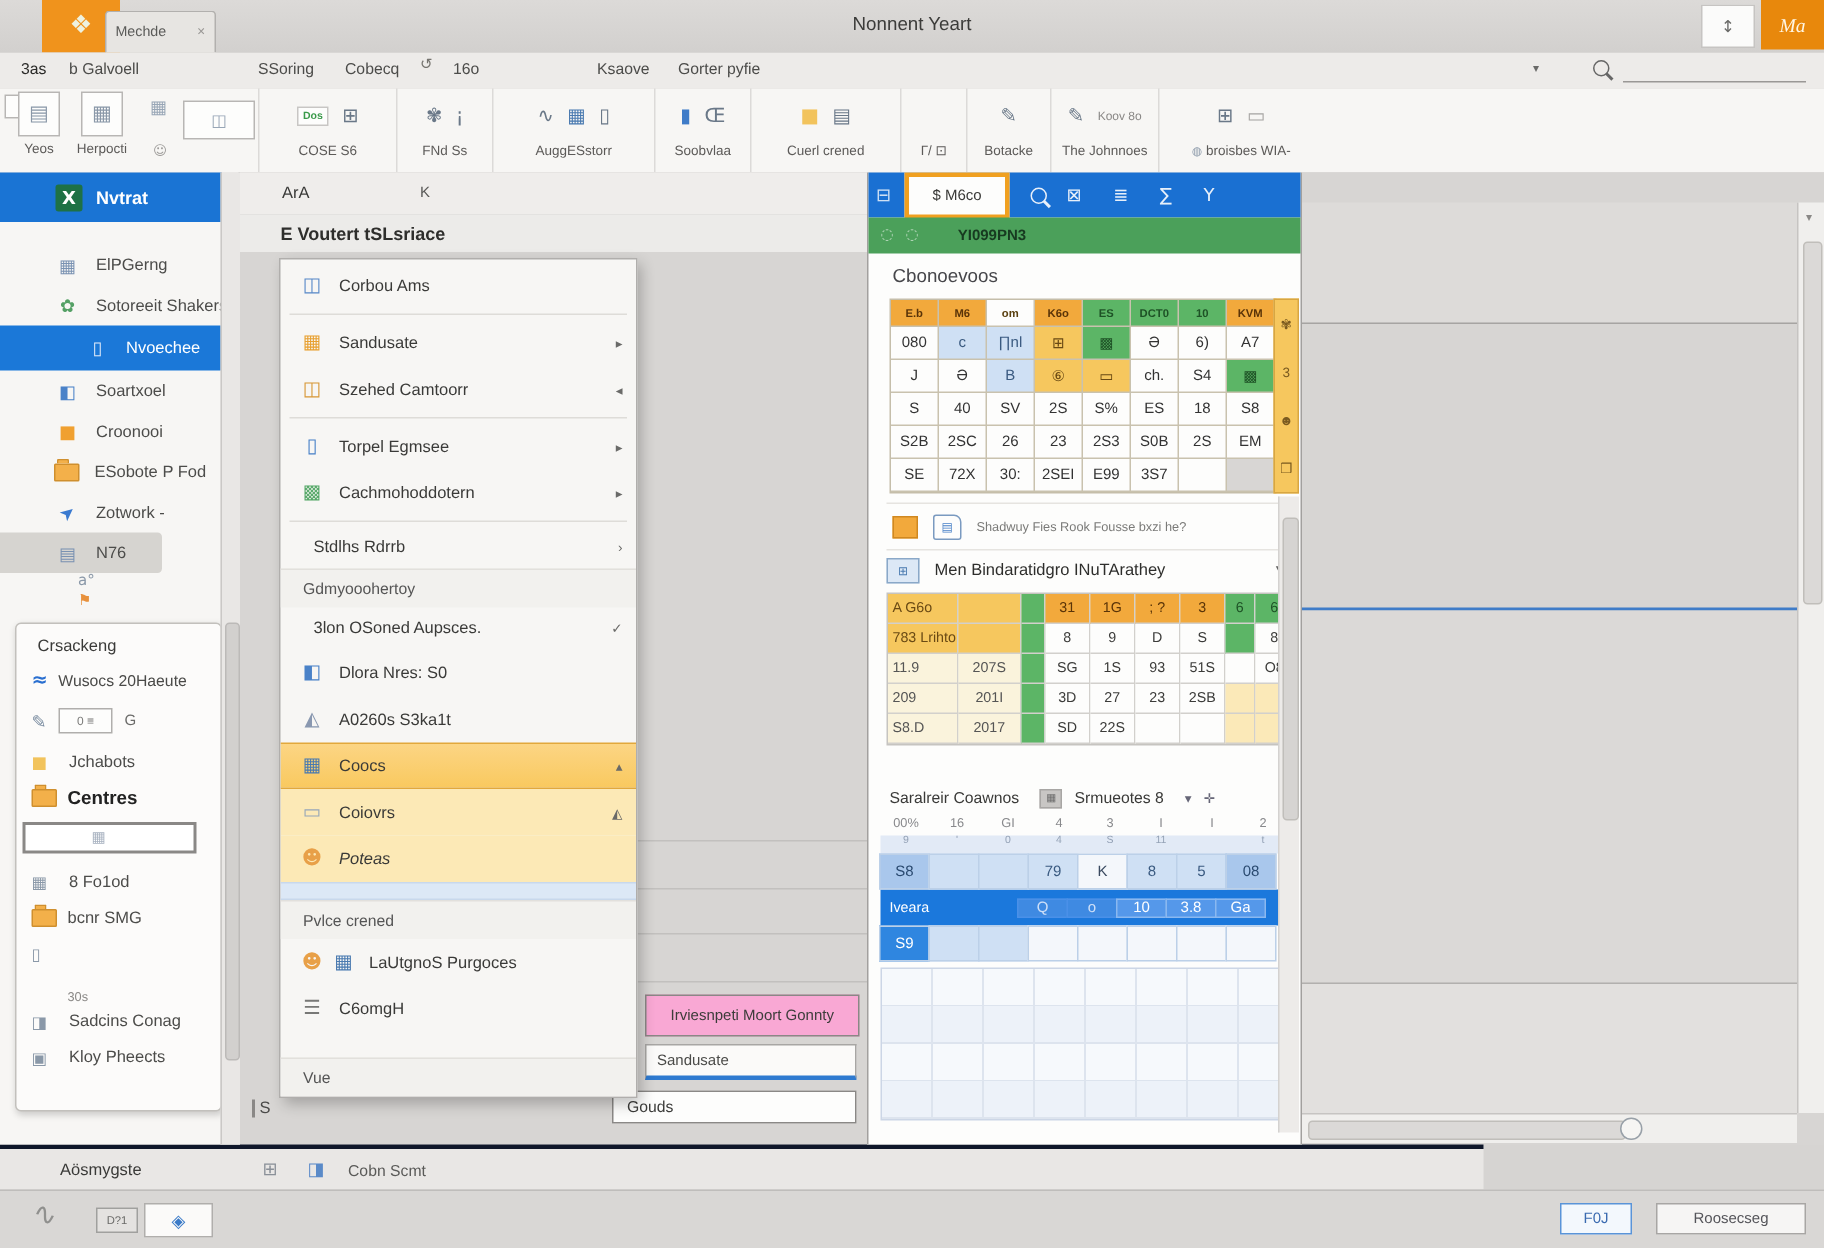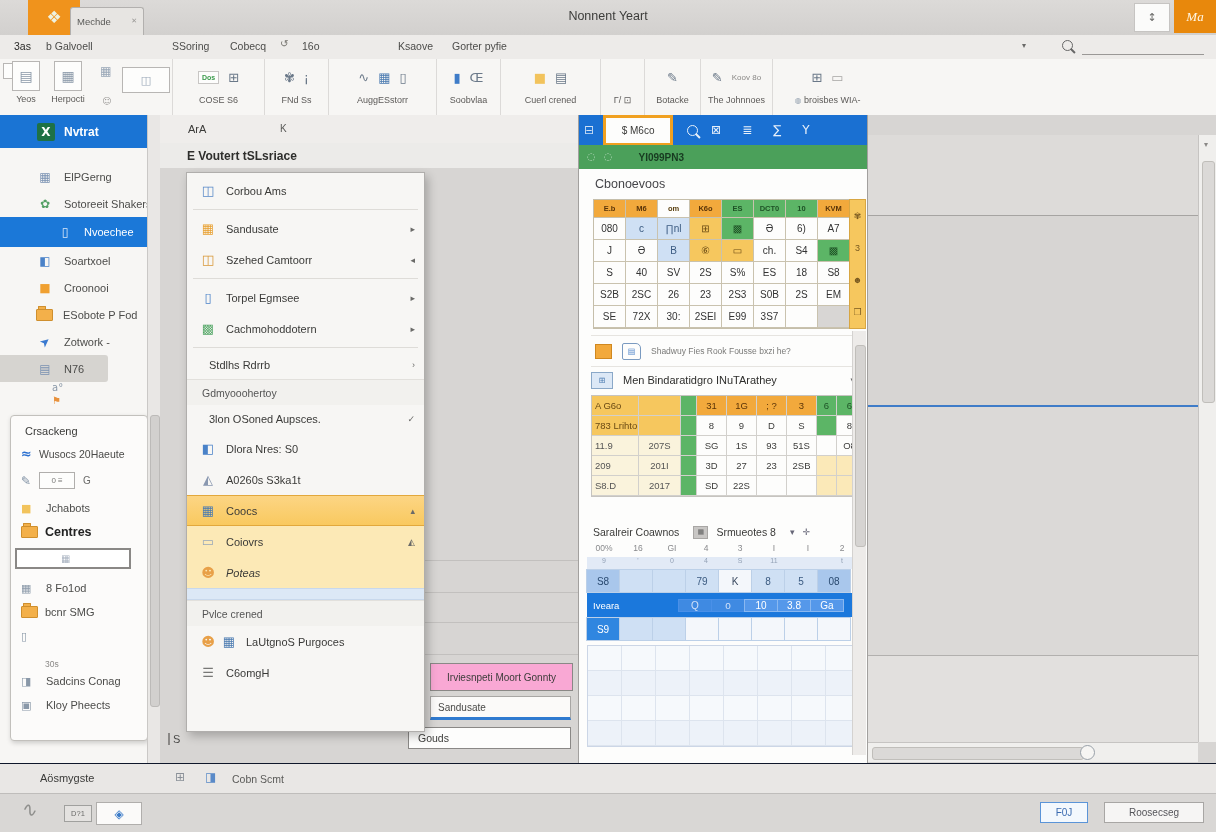--- a/index.html
+++ b/index.html
@@ -221,21 +221,21 @@
   .bandC{position:absolute;left:0;top:292px;width:330px;height:248px;background:#dbd9d7}
   .lineC{position:absolute;left:0;top:540px;width:330px;border-top:1px solid #b2b0ae}
   .bandD{position:absolute;left:0;top:541px;width:330px;height:86px;background:#e2e0de}
   .vscroll{position:absolute;left:330px;top:20px;width:18px;height:607px;background:#f0efed;border-left:1px solid #c6c4c2;box-sizing:border-box}
   .vscroll .car{position:absolute;left:5px;top:6px;font-size:8px;color:#8a8886}
   .vthumb{position:absolute;left:3px;top:26px;width:11px;height:240px;background:#dbd9d7;border:1px solid #c0beba;border-radius:3px}
   .hscroll{position:absolute;left:0;top:627px;width:330px;height:20px;background:#f0efed;border-top:1px solid #c6c4c2;box-sizing:border-box}
   .hthumb{position:absolute;left:4px;top:4px;width:210px;height:11px;background:#dbd9d7;border:1px solid #c0beba;border-radius:3px}
   .hknob{position:absolute;left:212px;top:2px;width:13px;height:13px;background:#f6f5f3;border:1px solid #98a0a8;border-radius:50%}
   
-  .status1{position:absolute;left:0;top:763px;width:1216px;height:30px;background:#e9e7e5;border-top:1px solid #0f172a;box-sizing:border-box}
+  .status1{position:absolute;left:0;top:763px;width:989px;height:30px;background:#e9e7e5;border-top:3px solid #0f172a;box-sizing:border-box}
   .st-left{position:absolute;left:40px;top:8px;font-size:11px;color:#3a3a38}
   .st-ic1{position:absolute;left:175px;top:7px;font-size:12px;color:#8a9098}
   .st-ic2{position:absolute;left:205px;top:7px;font-size:12px;color:#5a8ac8}
   .st-center{position:absolute;left:232px;top:9px;font-size:10.5px;color:#5a5a58}
   .status2{position:absolute;left:0;top:793px;width:1216px;height:39px;background:#d9d7d5;border-top:1px solid #bfbdbb;box-sizing:border-box}
   .sw{position:absolute;left:22px;top:4px;font-size:19px;color:#90908e;transform:rotate(14deg)}
   .badge{position:absolute;left:64px;top:11px;width:26px;height:15px;border:1px solid #a0a09e;background:#e4e2e0;font-size:7.5px;color:#6a6a68;display:flex;align-items:center;justify-content:center}
   .wbox{position:absolute;left:96px;top:8px;width:44px;height:21px;background:#fbfaf9;border:1px solid #b0aeac;display:flex;align-items:center;justify-content:center;font-size:12px;color:#3a7ac8}
   .ok-btn{position:absolute;right:128px;top:8px;width:48px;height:21px;border:1.5px solid #5a94d8;background:#f3f8fd;color:#3a6ab0;font-size:10px;display:flex;align-items:center;justify-content:center;box-sizing:border-box}
   .cancel-btn{position:absolute;right:12px;top:8px;width:100px;height:21px;border:1px solid #a8a6a4;background:#f6f5f4;color:#55555a;font-size:10px;display:flex;align-items:center;justify-content:center;box-sizing:border-box}
@@ -579,20 +579,25 @@
       <span class="mi-ic mi-ic2" data-icon="table-icon">▦</span>
       <span class="mi-lab">LaUtgnoS Purgoces</span>
       <span class="mi-arr"></span>
     </div>
       <div class="mi" data-type="item">
       <span class="mi-ic" data-icon="layers-icon">☰</span>
 
       <span class="mi-lab">C6omgH</span>
       <span class="mi-arr"></span>
     </div>
+      <div class="mi" data-type="sect" data-state="bottom">
+
+      <span class="mi-lab">Vue</span>
+      <span class="mi-arr"></span>
+    </div>
     </div>
 </div>
 
 <div class="taskpane">
   <div class="tp-blue">
     <span class="lic" data-icon="minus-grid-icon">⊟</span>
     <div class="tp-btn">$ M6co</div>
     <span style="margin-left:14px" class="mag white"></span>
     <div class="tp-icons">
 

